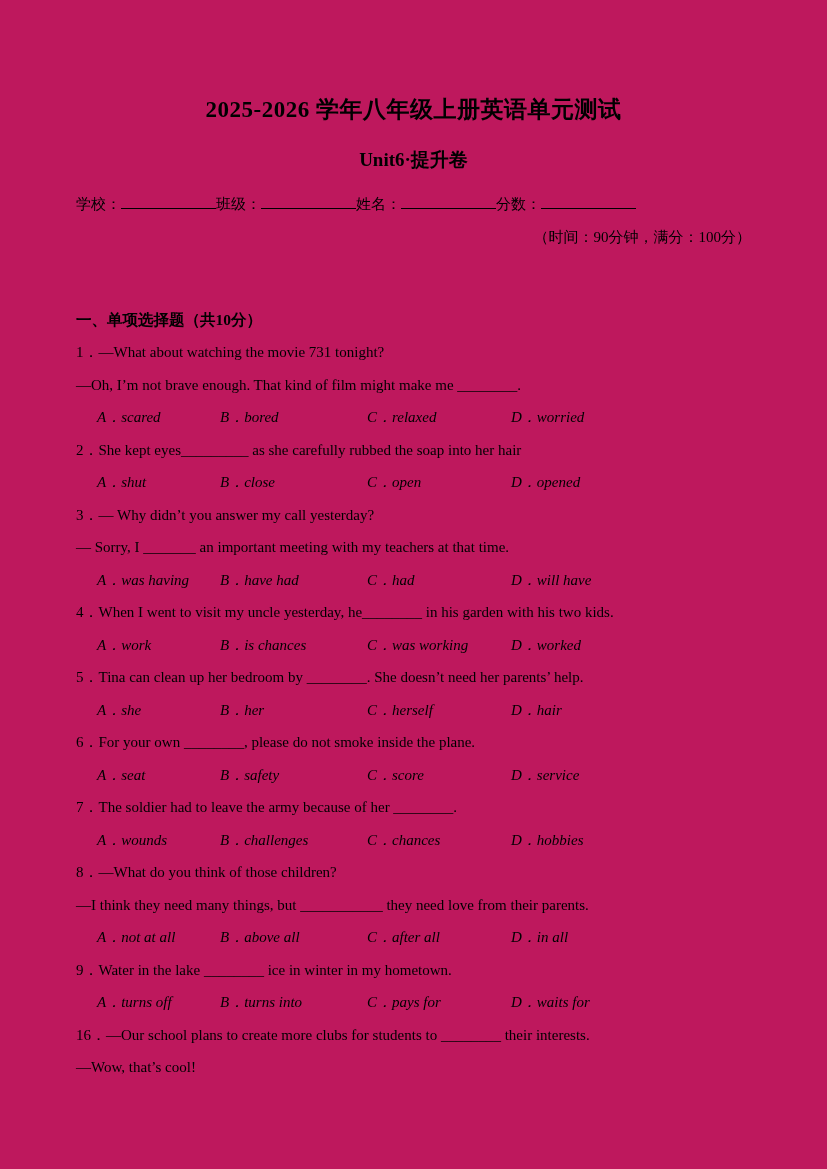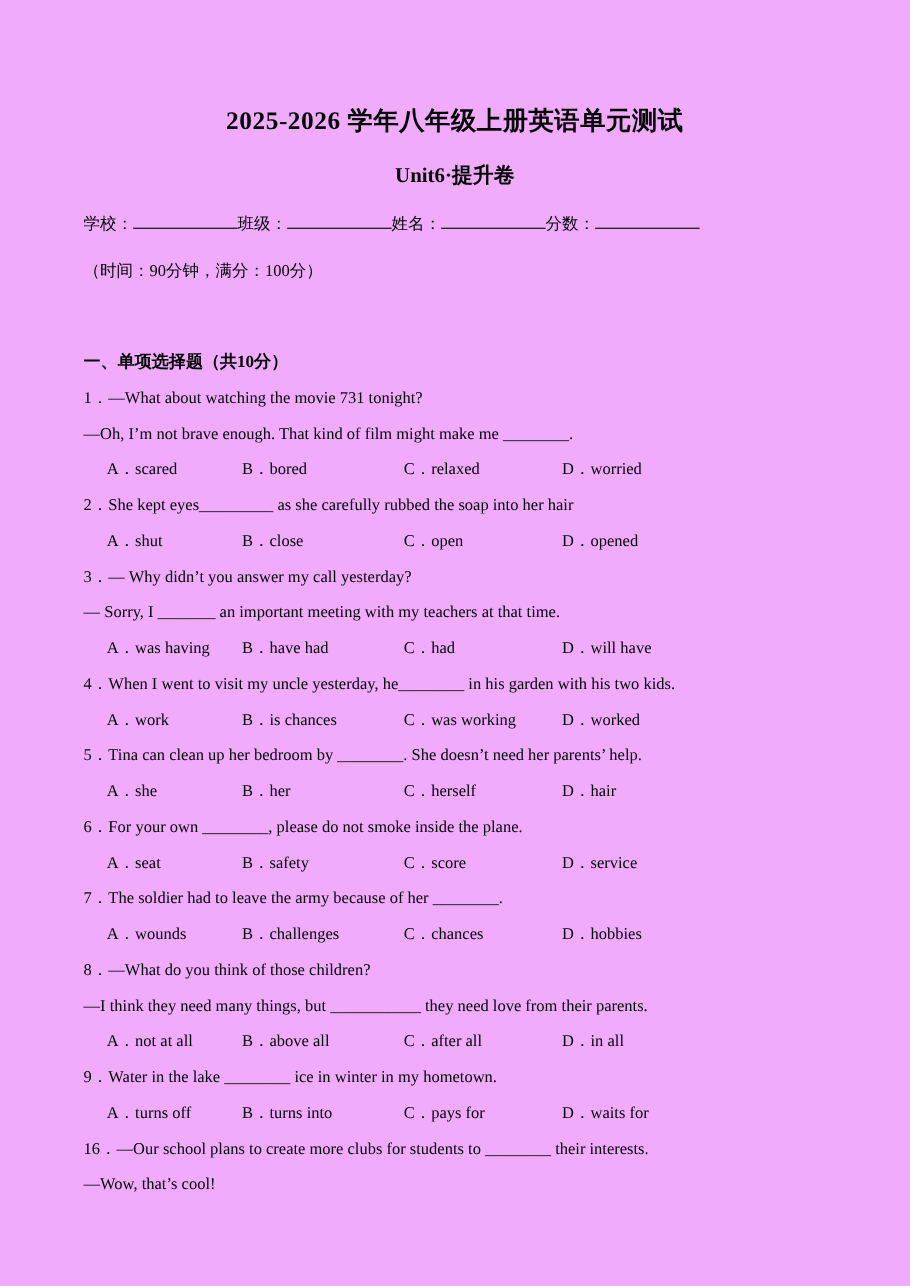--- a/index.html
+++ b/index.html
@@ -6,21 +6,21 @@
   html, body { background: #ffffff; }
   body {
     font-family: "Liberation Serif", "DejaVu Serif", serif;
     color: #000;
   }
   .page {
     position: relative;
     width: 827px;
     height: 1169px;
     margin: 0 auto;
-    background: #f0abfc;
+    background: #be185d;
     padding: 96px 76px 0 76px;
     overflow: hidden;
   }
   .title {
     text-align: center;
     font-size: 23px;
     font-weight: bold;
     letter-spacing: 0.5px;
     line-height: 28px;
   }
@@ -37,44 +37,44 @@
     line-height: 22px;
     white-space: nowrap;
   }
   .blank {
     display: inline-block;
     width: 95px;
     height: 14px;
     border-bottom: 1px solid #000;
   }
   .time-line {
-    text-align: left;
+    text-align: right;
     font-size: 15px;
-    margin-top: 21px;
+    margin-top: 11px;
     line-height: 22px;
   }
   .section-heading {
     font-weight: bold;
     font-size: 15.5px;
     margin-top: 56px;
     line-height: 32px;
   }
   .question { font-size: 15px; }
   .q-line {
     font-size: 15px;
     line-height: 32.5px;
   }
   .options {
     display: grid;
     grid-template-columns: 123px 147px 144px auto;
     margin-left: 21px;
     font-size: 15px;
     line-height: 32.5px;
   }
-  .option { white-space: nowrap; }
+  .option { white-space: nowrap; font-style: italic; }
 </style>
 </head>
 <body>
 
 <div class="page">
 
   <div class="title">2025-2026 学年八年级上册英语单元测试</div>
 
   <div class="subtitle">Unit6·提升卷</div>
 

